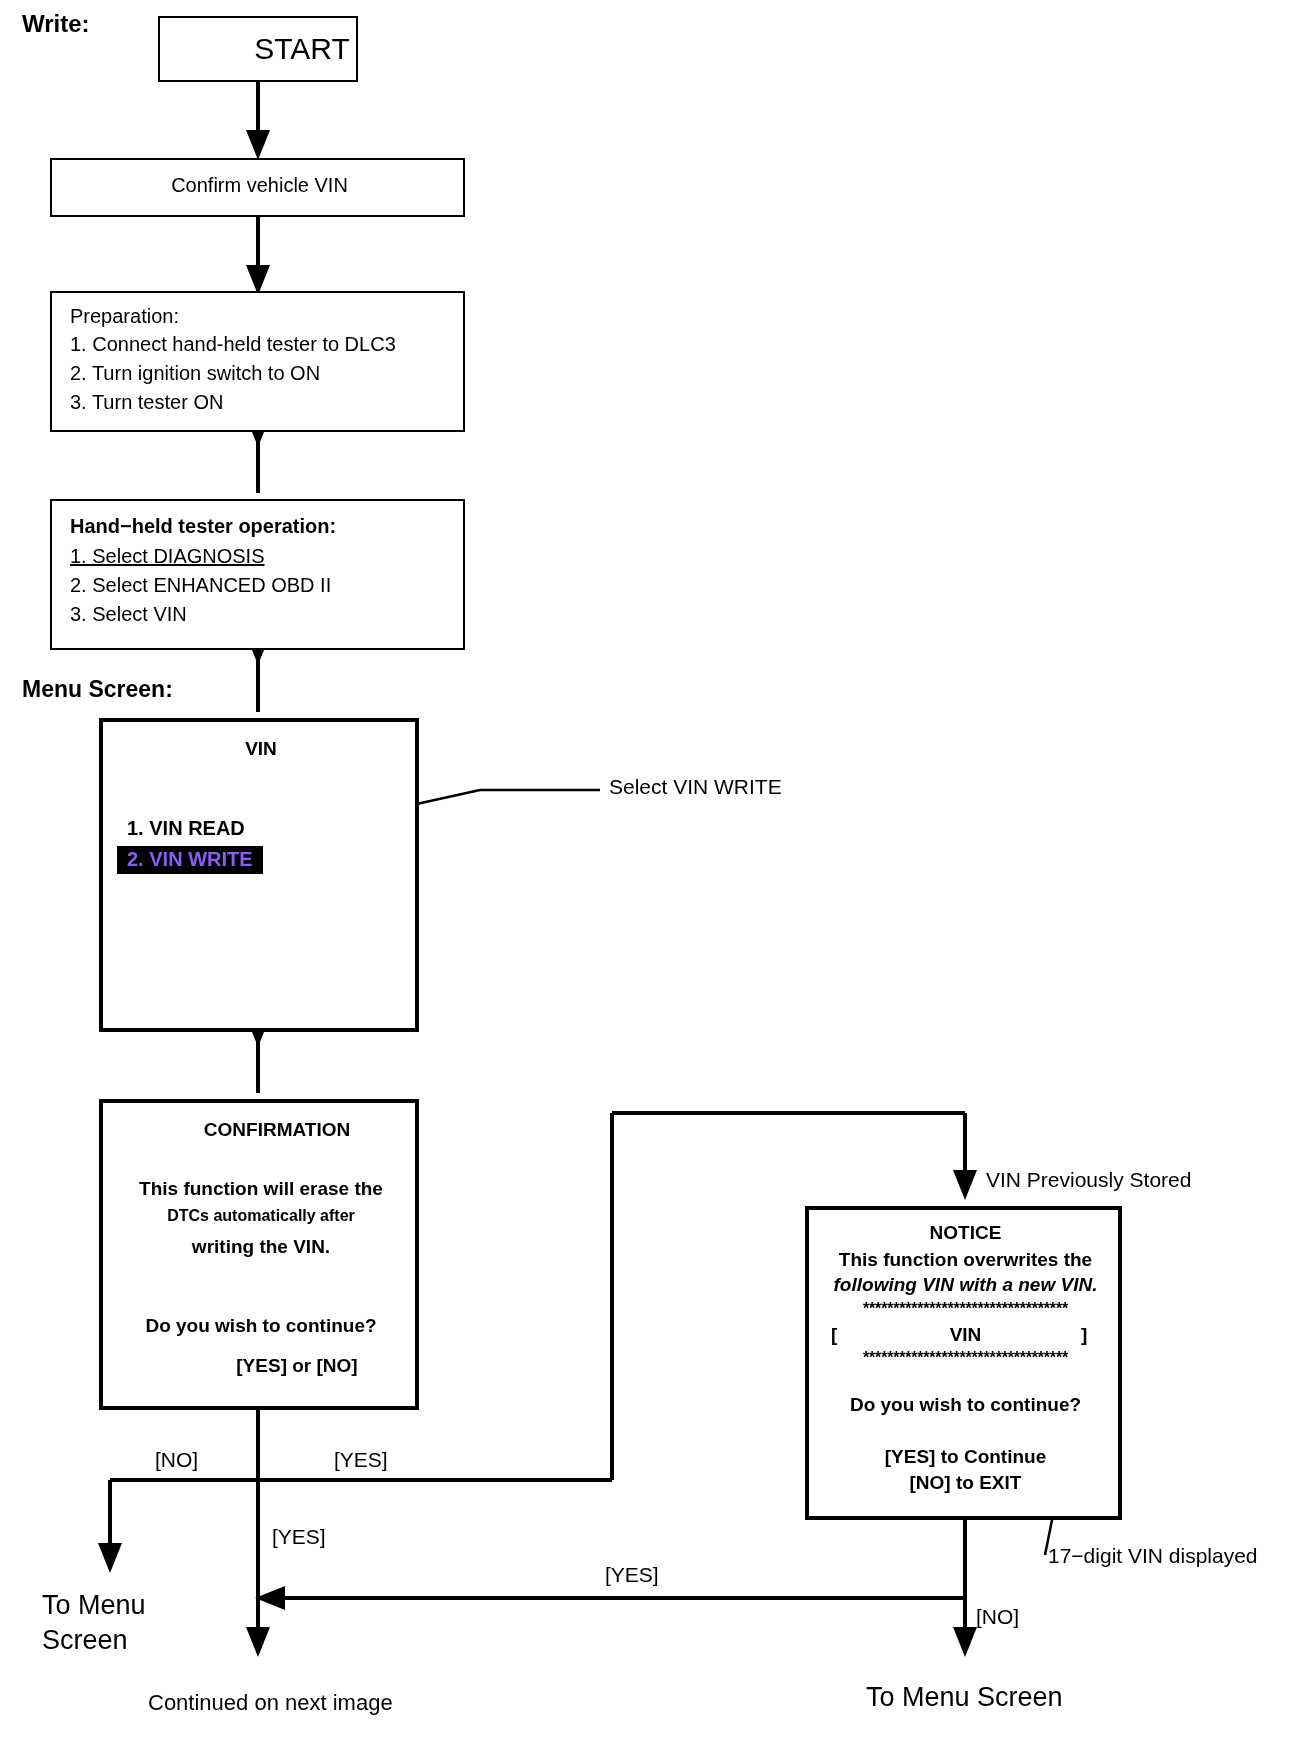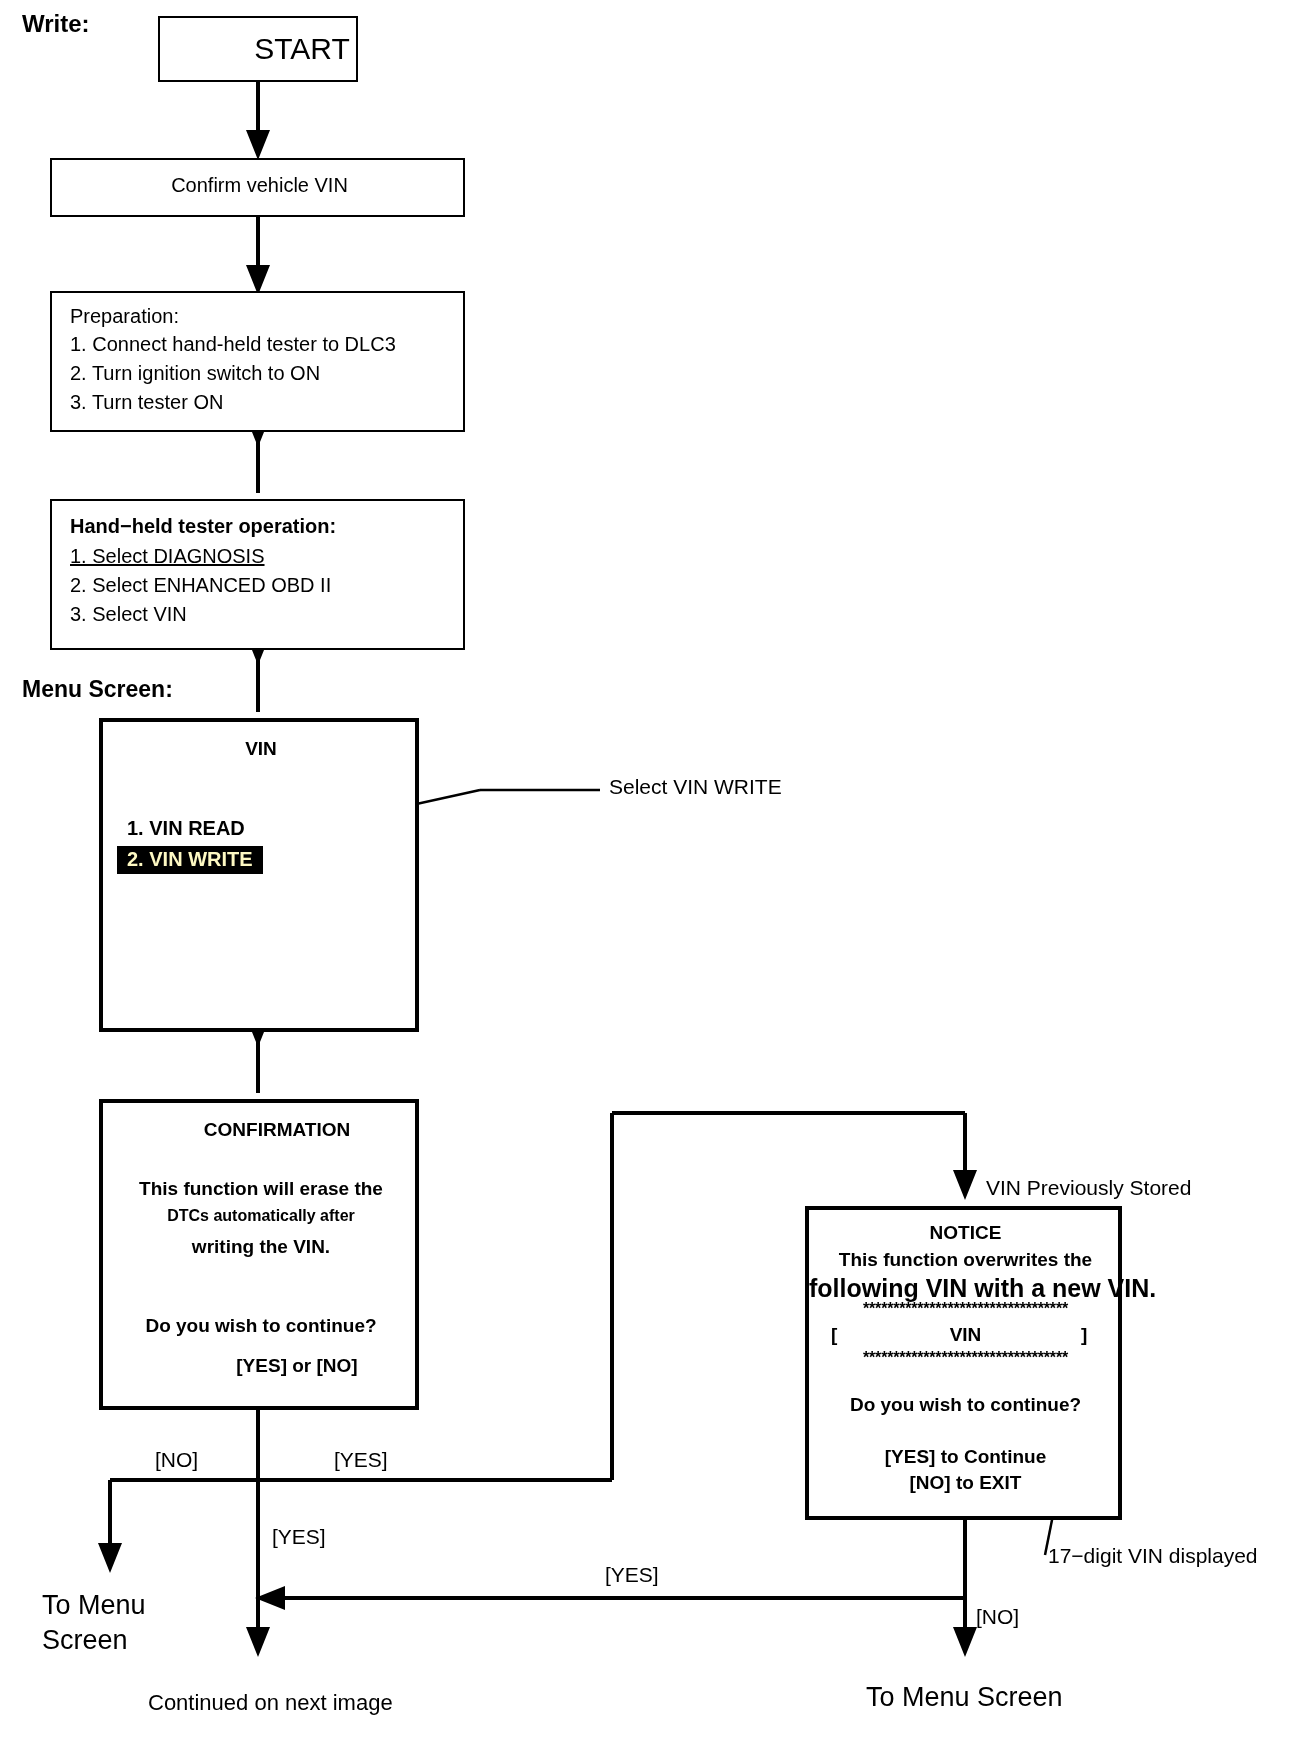--- a/index.html
+++ b/index.html
@@ -88,40 +88,40 @@
   <div class="box thin" style="left:50px; top:499px; width:415px; height:151px;">
     <div class="lbl bold" style="left:18px; top:14px; font-size:20px;">Hand−held tester operation:</div>
     <div class="lbl" style="left:18px; top:44px; font-size:20px;text-decoration:underline;">1. Select DIAGNOSIS</div>
     <div class="lbl" style="left:18px; top:73px; font-size:20px;">2. Select ENHANCED OBD II</div>
     <div class="lbl" style="left:18px; top:102px; font-size:20px;">3. Select VIN</div>
   </div>
 
   <div class="box thick" style="left:99px; top:718px; width:320px; height:314px;">
     <div class="lbl bold ctr" style="left:0; top:16px; width:316px; font-size:19px;">VIN</div>
     <div class="lbl bold" style="left:24px; top:95px; font-size:20px;">1. VIN READ</div>
-    <div class="lbl bold" style="left:14px; top:124px; font-size:20px; background:#000; color:#fef9c3; padding:2px 10px 3px 10px;">2. VIN WRITE</div>
+    <div class="lbl bold" style="left:14px; top:124px; font-size:20px; background:#000; color:#8b5cf6; padding:2px 10px 3px 10px;">2. VIN WRITE</div>
   </div>
 
   <div class="lbl" style="left:609px; top:775px; font-size:21px;">Select VIN WRITE</div>
 
   <div class="box thick" style="left:99px; top:1099px; width:320px; height:311px;">
     <div class="lbl bold ctr" style="left:0; top:16px; width:316px; font-size:19px;padding-left:16px;">CONFIRMATION</div>
     <div class="lbl bold ctr" style="left:0; top:75px; width:316px; font-size:19px;">This function will erase the</div>
     <div class="lbl bold ctr" style="left:0; top:104px; width:316px; font-size:16px;">DTCs automatically after</div>
     <div class="lbl bold ctr" style="left:0; top:133px; width:316px; font-size:19px;">writing the VIN.</div>
     <div class="lbl bold ctr" style="left:0; top:212px; width:316px; font-size:19px;">Do you wish to continue?</div>
     <div class="lbl bold ctr" style="left:0; top:252px; width:316px; font-size:19px;padding-left:36px;">[YES] or [NO]</div>
   </div>
 
-  <div class="lbl" style="left:986px; top:1168px; font-size:21px;margin-top:8px;">VIN Previously Stored</div>
+  <div class="lbl" style="left:986px; top:1168px; font-size:21px;">VIN Previously Stored</div>
 
   <div class="box thick" style="left:805px; top:1206px; width:317px; height:314px;">
     <div class="lbl bold ctr" style="left:0; top:12px; width:313px; font-size:19px;">NOTICE</div>
     <div class="lbl bold ctr" style="left:0; top:39px; width:313px; font-size:19px;">This function overwrites the</div>
-    <div class="lbl bold ctr" style="left:0; top:64px; width:313px; font-size:25px;">following VIN with a new VIN.</div>
+    <div class="lbl bold ctr" style="left:0; top:64px; width:313px; font-size:19px;font-style:italic;">following VIN with a new VIN.</div>
     <div class="lbl bold ctr" style="left:0; top:90px; width:313px; font-size:16px; letter-spacing:-0.2px;">**********************************</div>
     <div class="lbl bold" style="left:22px; top:114px; font-size:19px;">[</div>
     <div class="lbl bold ctr" style="left:0; top:114px; width:313px; font-size:19px;">VIN</div>
     <div class="lbl bold" style="left:272px; top:114px; font-size:19px;">]</div>
     <div class="lbl bold ctr" style="left:0; top:139px; width:313px; font-size:16px; letter-spacing:-0.2px;">**********************************</div>
     <div class="lbl bold ctr" style="left:0; top:184px; width:313px; font-size:19px;">Do you wish to continue?</div>
     <div class="lbl bold ctr" style="left:0; top:236px; width:313px; font-size:19px;">[YES] to Continue</div>
     <div class="lbl bold ctr" style="left:0; top:262px; width:313px; font-size:19px;">[NO] to EXIT</div>
   </div>
 

